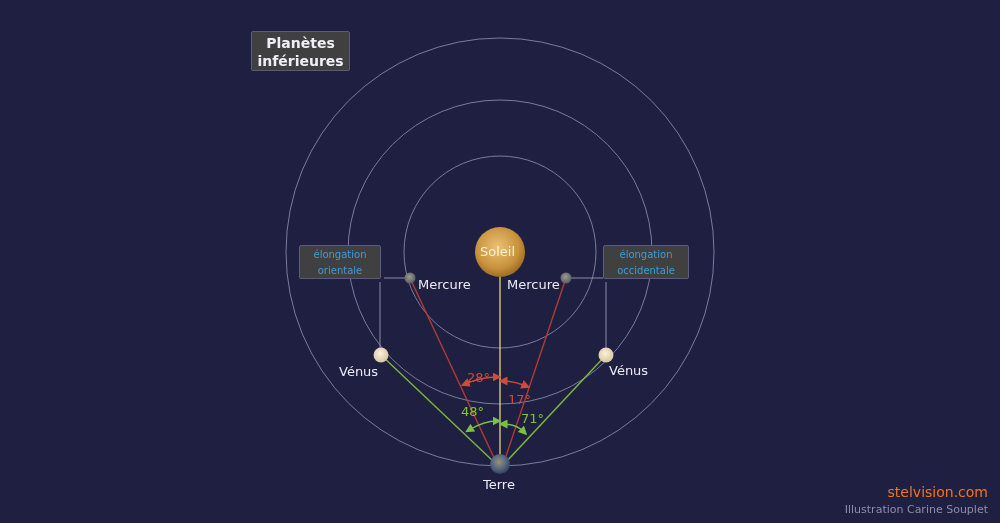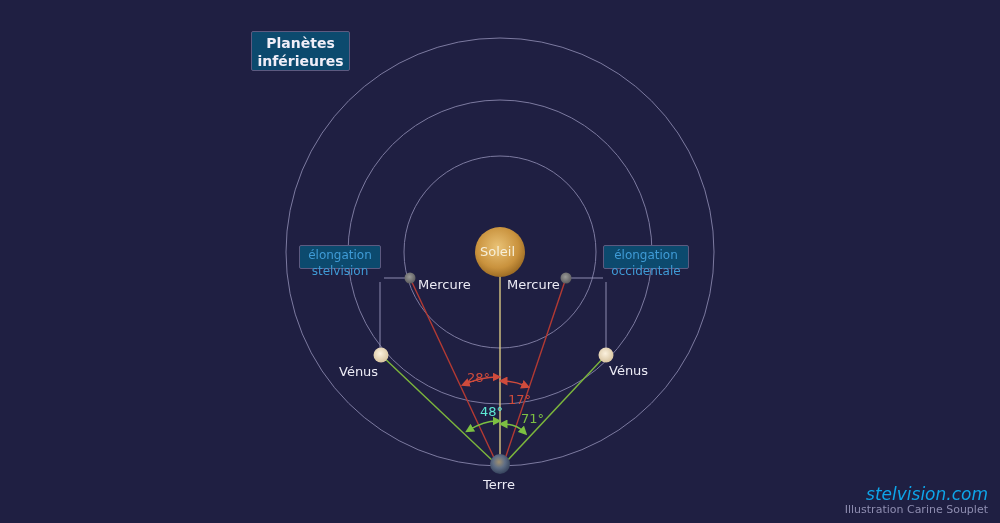--- a/index.html
+++ b/index.html
@@ -1,22 +1,22 @@
 <!DOCTYPE html>
 <html><head>
 <meta charset="utf-8">
 <style>
   html, body { margin:0; padding:0; }
   body { width:1000px; height:523px; background:#1f1f42; position:relative; overflow:hidden;
          font-family:"DejaVu Sans", sans-serif; }
   #diagram { position:absolute; left:0; top:0; }
-  .box { position:absolute; border:1px solid #5d5a80; background:#0c4a6e; border-radius:2px;
+  .box { position:absolute; border:1px solid #5d5a80; background:#404040; border-radius:2px;
          text-align:center; line-height:17px; }
   .title-box { left:251px; top:31px; width:99px; height:40px; color:#f0eef8; font-weight:bold; font-size:14px; padding-top:2px; box-sizing:border-box; line-height:18px; }
-  .elong { color:#3f9bd6; font-size:12px; width:82px; height:24px; box-sizing:border-box; padding-top:1px; line-height:16px; }
+  .elong { color:#3f9bd6; font-size:10px; width:82px; height:34px; box-sizing:border-box; padding-top:1px; line-height:16px; }
   .lbl { position:absolute; color:#ecebf5; font-size:13px; white-space:nowrap; }
   .ang { position:absolute; font-size:13px; white-space:nowrap; }
   .credit { position:absolute; right:12px; text-align:right; color:#8e8db0; }
 </style>
 </head>
 <body>
 
 <svg id="diagram" width="1000" height="523" viewBox="0 0 1000 523">
 
   <circle cx="500" cy="252" r="214" fill="none" stroke="#7c7aa0" stroke-width="1"></circle>
@@ -77,33 +77,33 @@
   <circle cx="500" cy="464" r="10" fill="url(#earG)"></circle>
 </svg>
 
 <div class="box title-box">
   <div>Planètes</div>
   <div>inférieures</div>
 </div>
 
 <div class="box elong" style="left:299px; top:245px;">
   <div>élongation</div>
-  <div>stelvision</div>
+  <div>orientale</div>
 </div>
 <div class="box elong" style="left:603px; top:245px; width:86px;">
   <div>élongation</div>
   <div>occidentale</div>
 </div>
 
 <div class="lbl" style="left:480px; top:244px; color:#f7efd8; font-size:13px;">Soleil</div>
 <div class="lbl" style="left:418px; top:277px;">Mercure</div>
 <div class="lbl" style="left:507px; top:277px;">Mercure</div>
 <div class="lbl" style="left:339px; top:364px;">Vénus</div>
 <div class="lbl" style="left:609px; top:363px;">Vénus</div>
 <div class="lbl" style="left:483px; top:477px;">Terre</div>
 
 <div class="ang" style="left:467px; top:358px; color:#cf4b3c;margin-top:12px;">28°</div>
 <div class="ang" style="left:508px; top:367px; color:#cf4b3c;margin-top:25px;">17°</div>
-<div class="ang" style="left:480px; top:404px; color:#5eead4;">48°</div>
+<div class="ang" style="left:461px; top:404px; color:#84cc16;">48°</div>
 <div class="ang" style="left:521px; top:411px; color:#7cc042;">71°</div>
 
-<div class="credit" style="top:484px; font-size:17px; color:#0ea5e9;font-style:italic;">stelvision.com</div>
+<div class="credit" style="top:484px; font-size:14px; color:#f97316;">stelvision.com</div>
 <div class="credit" style="top:503px; font-size:11px;">Illustration Carine Souplet</div>
 
 </body></html>

